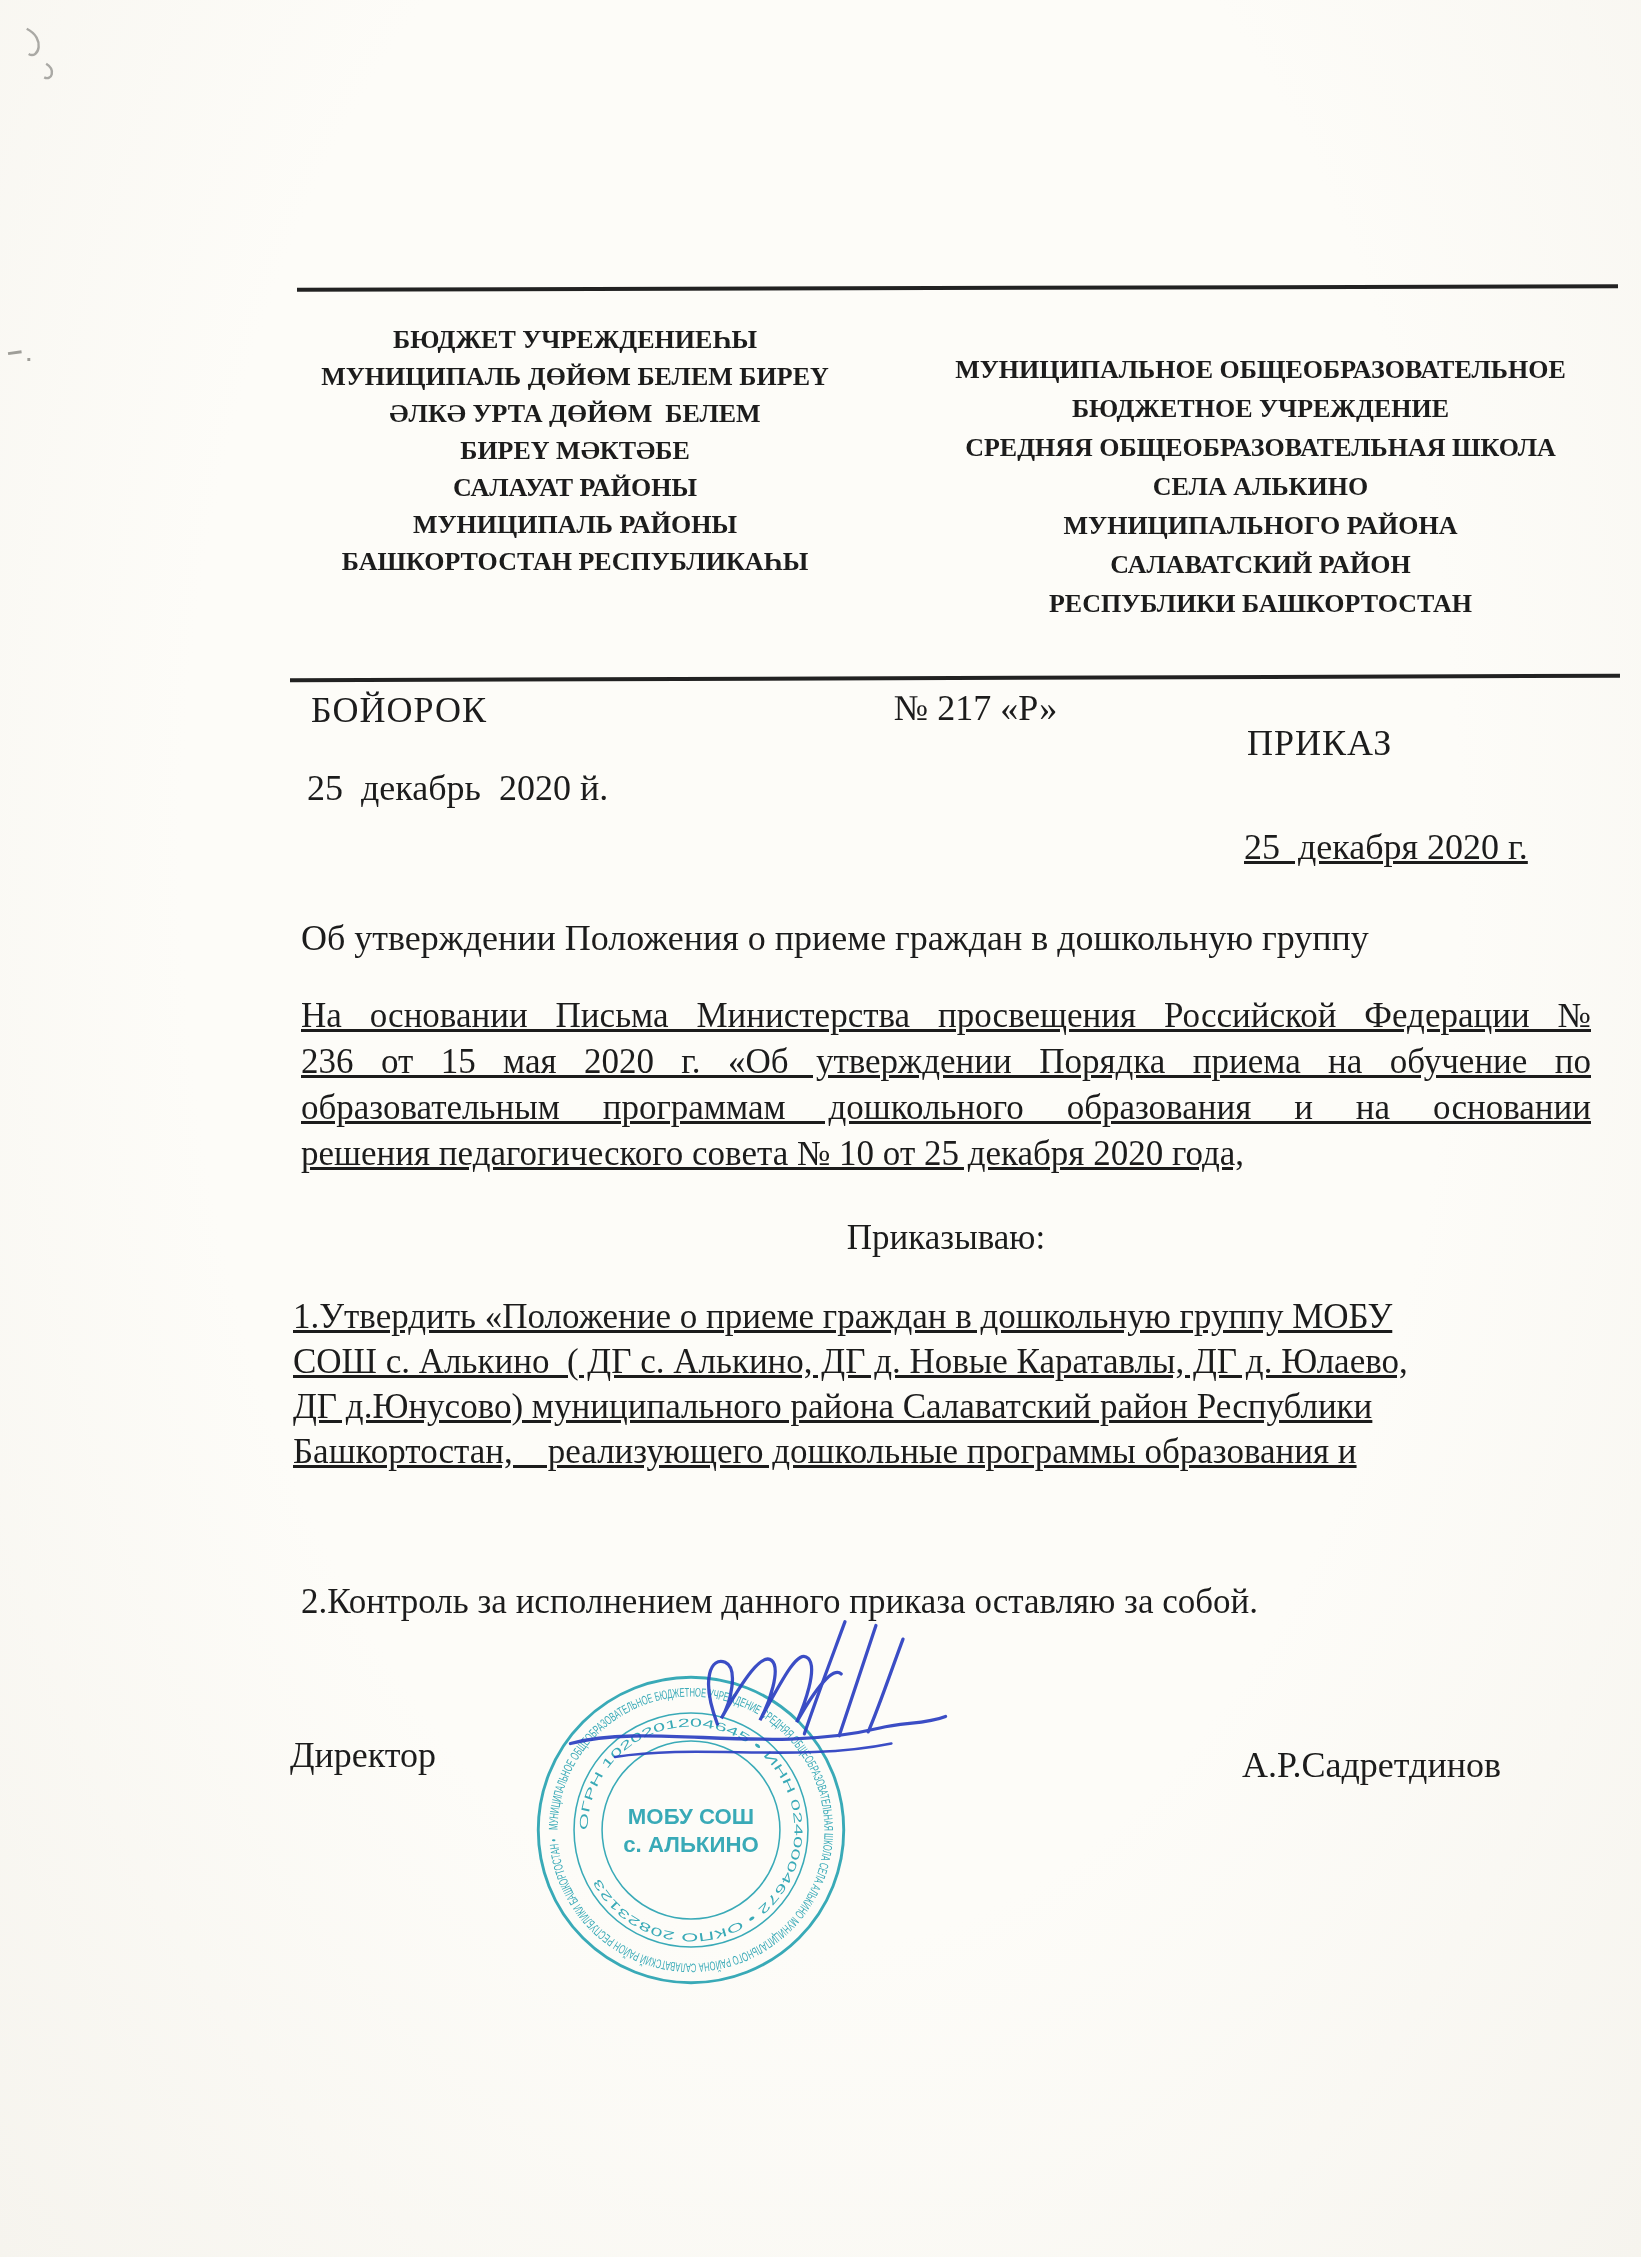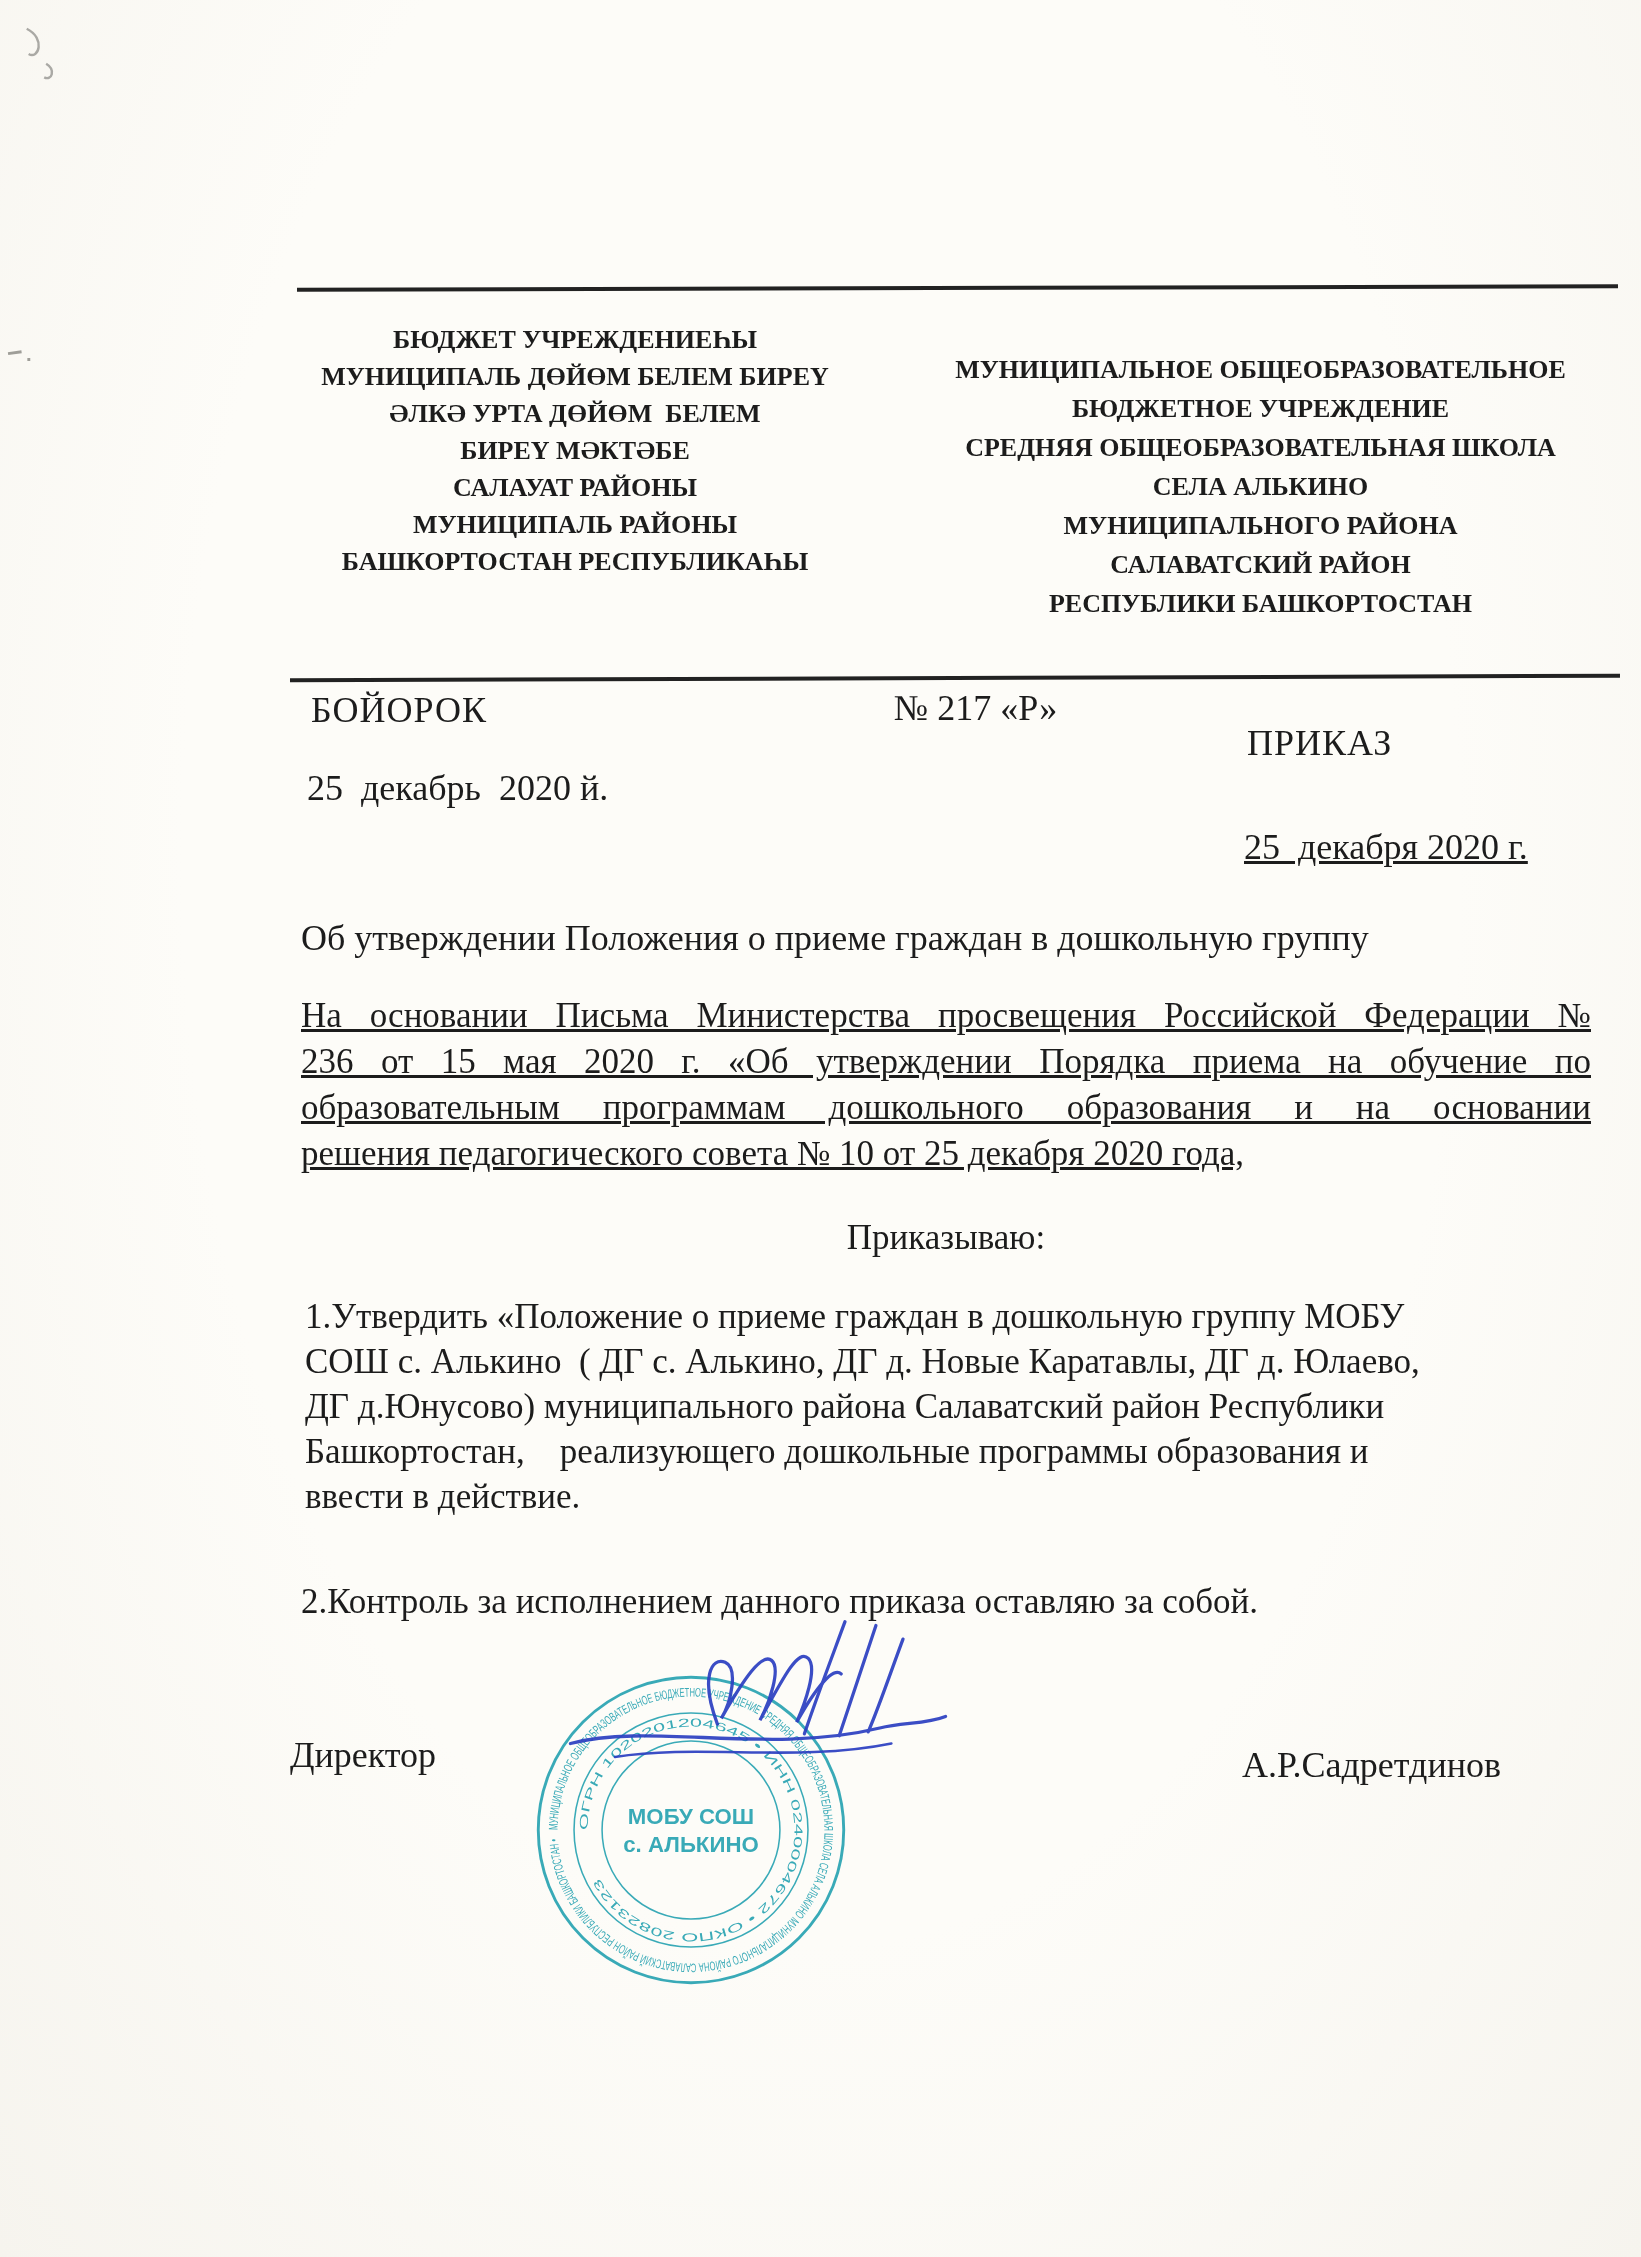--- a/index.html
+++ b/index.html
@@ -31,21 +31,21 @@
   .date-left    { left:307px;  top:767px; }
   .date-right   { left:1244px; top:826px;text-decoration:underline; }
 
   .subject { left:301px; top:917px; width:1294px; }
 
   .para { position:absolute; font-size:35px; }
   .preamble { left:301px; top:993px; width:1290px; line-height:46px;text-decoration:underline; }
   .preamble .pl { text-align:justify; text-align-last:justify; }
   .preamble .pl:last-child { text-align-last:left; }
   .decree { left:301px; top:1218px; width:1290px; text-align:center; }
-  .item1 { left:305px; top:1294px; width:1313px; line-height:45px; }
+  .item1 { left:293px; top:1294px; width:1313px; line-height:45px;text-decoration:underline; }
   .item1 .il { white-space:pre-wrap; }
   .item2 { left:301px; top:1582px; width:1313px; white-space:pre-wrap; }
 
   .position { left:290px;  top:1734px; }
   .name     { left:1242px; top:1744px; }
 
   .stamp { position:absolute; left:517px; top:1656px; width:348px; height:348px; opacity:0.88; }
   .stamp text { font-family:"Liberation Sans","DejaVu Sans",sans-serif; }
   .signature { position:absolute; left:555px; top:1610px; width:406px; height:179px; z-index:5; }
 
@@ -100,21 +100,20 @@
     <div class="pl">решения педагогического совета № 10 от 25 декабря 2020 года,</div>
   </div>
 
   <div class="para decree">Приказываю:</div>
 
   <div class="para item1">
     <div class="il">1.Утвердить «Положение о приеме граждан в дошкольную группу МОБУ</div>
     <div class="il">СОШ с. Алькино  ( ДГ с. Алькино, ДГ д. Новые Каратавлы, ДГ д. Юлаево,</div>
     <div class="il">ДГ д.Юнусово) муниципального района Салаватский район Республики</div>
     <div class="il">Башкортостан,    реализующего дошкольные программы образования и</div>
-    <div class="il">ввести в действие.</div>
   </div>
 
   <div class="para item2">2.Контроль за исполнением данного приказа оставляю за собой.</div>
 
   <div class="t position">Директор</div>
   <div class="t name">А.Р.Садретдинов</div>
 
   <svg class="stamp" viewBox="0 0 360 360">
     <defs>
       <path id="ringPath" d="M 42,180 a 138,138 0 1 1 276,0 a 138,138 0 1 1 -276,0"></path>

